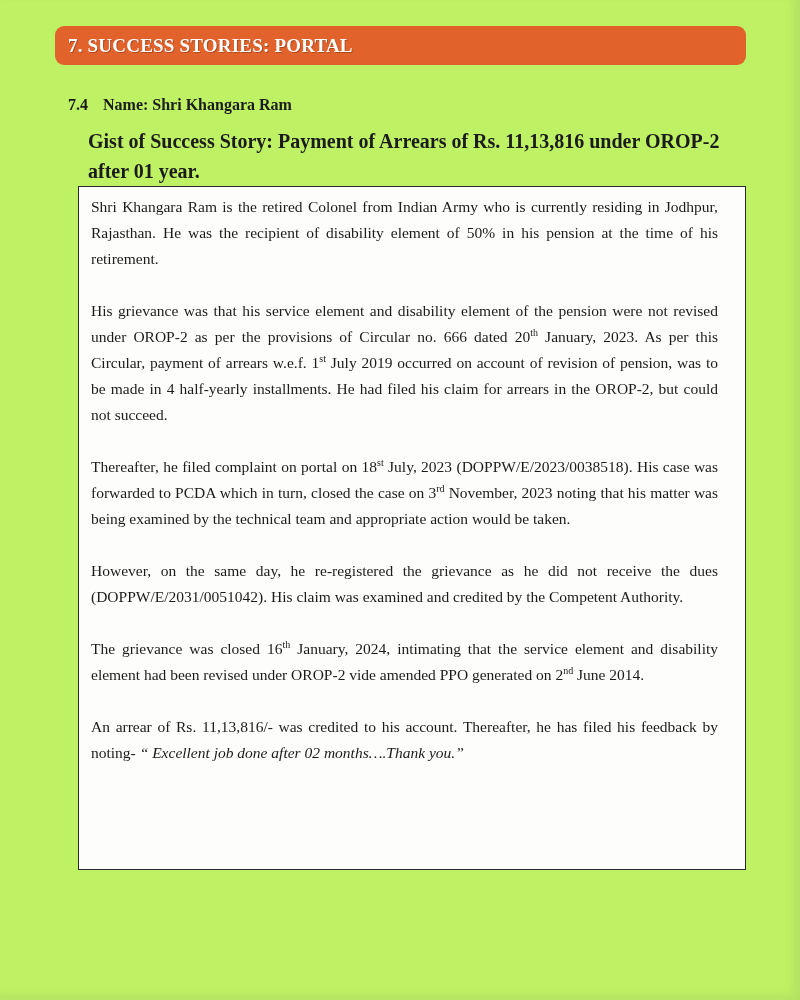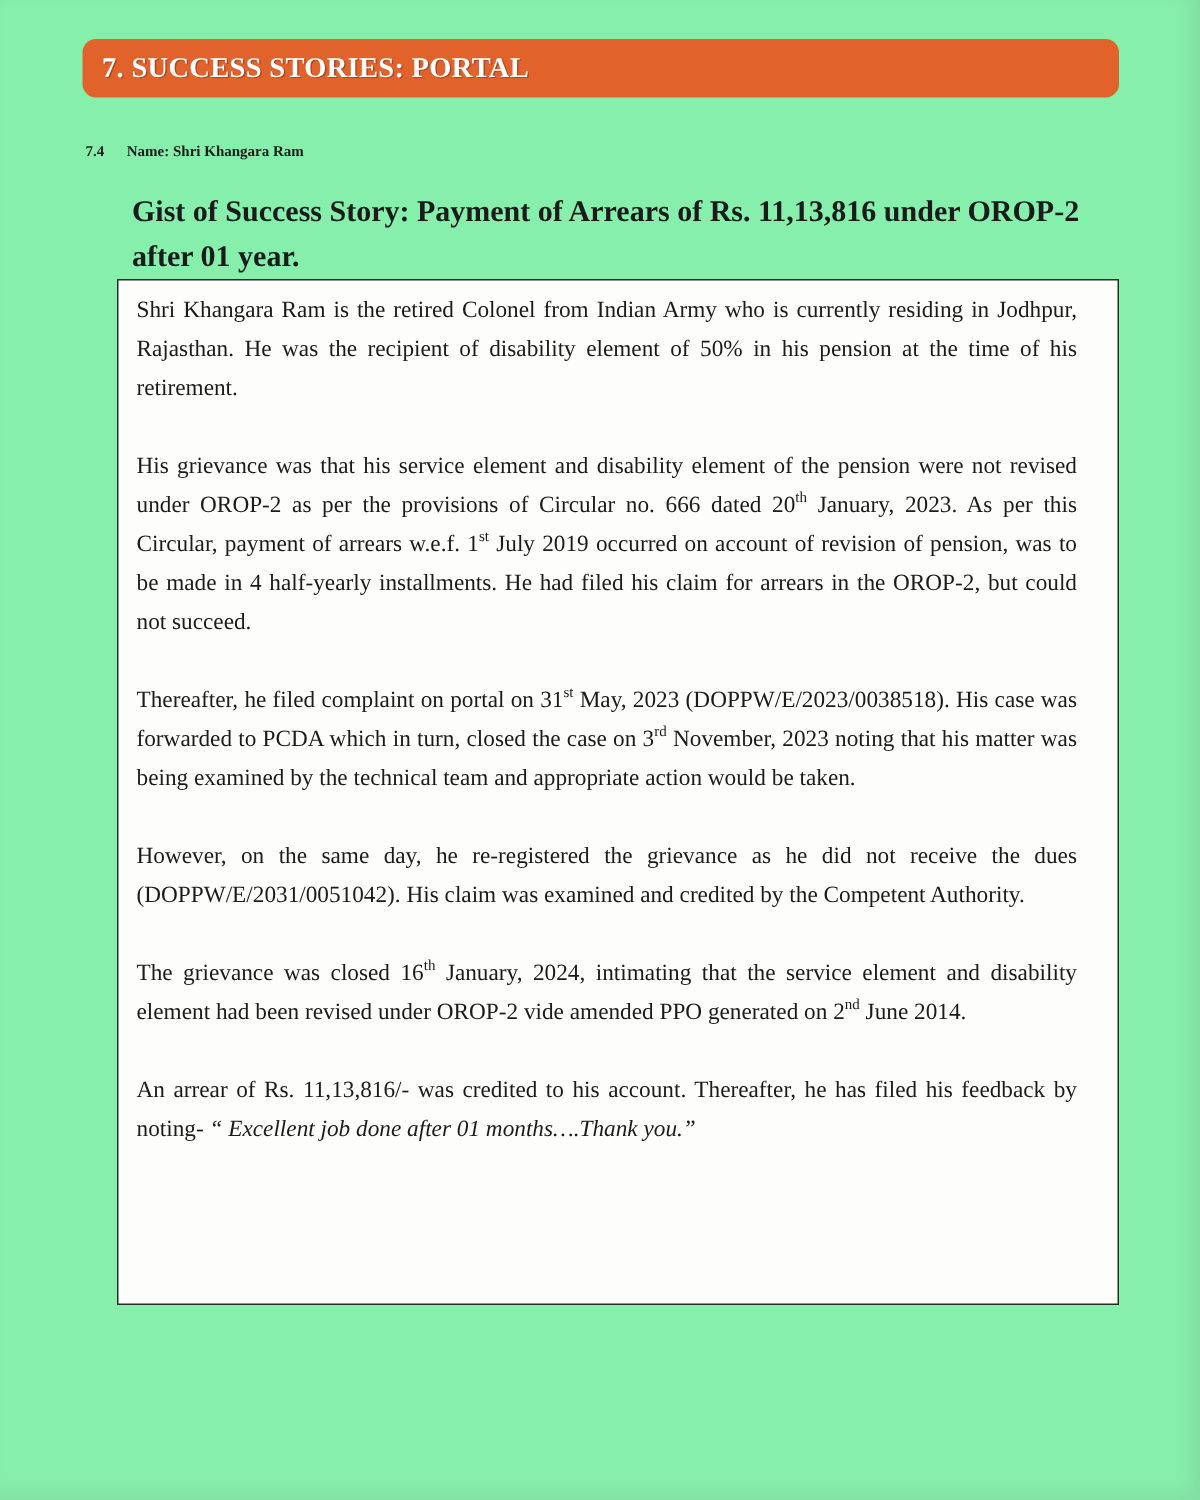--- a/index.html
+++ b/index.html
@@ -4,21 +4,21 @@
 <style>
   html, body {
     margin: 0;
     padding: 0;
     background: #ffffff;
   }
   .page {
     position: relative;
     width: 800px;
     height: 1000px;
-    background: #86efac;
+    background: #bef264;
     font-family: "Liberation Serif", serif;
     color: #1b1b1b;
     box-sizing: border-box;
     box-shadow: inset -7px -5px 10px rgba(90,90,85,0.10);
     overflow: hidden;
   }
   .banner {
     position: absolute;
     left: 55px;
     top: 26px;
@@ -32,23 +32,23 @@
   }
   .banner .banner-text {
     color: #ffffff;
     font-weight: bold;
     font-size: 19px;
     letter-spacing: 0.2px;
     text-shadow: 1px 1px 0 rgba(0,0,0,0.25);
   }
   .heading-line {
     position: absolute;
-    left: 57px;
+    left: 68px;
     top: 96px;
-    font-size: 10px;
+    font-size: 16px;
     font-weight: bold;
     white-space: nowrap;
   }
   .heading-line .story-number {
     display: inline-block;
     margin-right: 15px;
   }
   .gist {
     position: absolute;
     left: 88px;
@@ -99,19 +99,19 @@
 
   <div class="heading-line">
     <span class="story-number">7.4</span><span>Name: Shri Khangara Ram</span>
   </div>
 
   <p class="gist">Gist of Success Story: Payment of Arrears of Rs. 11,13,816 under OROP-2 after 01 year.</p>
 
   <div class="story-box">
       <p><span>Shri Khangara Ram is the retired Colonel from Indian Army who is currently residing in Jodhpur, Rajasthan. He was the recipient of disability element of 50% in his pension at the time of his retirement.</span></p>
       <p><span>His grievance was that his service element and disability element of the pension were not revised under OROP-2  as per the provisions of Circular no. 666 dated 20</span><sup>th</sup><span> January, 2023. As per this Circular, payment of arrears w.e.f. 1</span><sup>st</sup><span> July 2019  occurred on account of revision of pension, was to be made in 4 half-yearly installments. He had filed his claim for arrears in the OROP-2, but could not succeed.</span></p>
-      <p><span>Thereafter, he filed complaint on portal on 31</span><sup>st</sup><span> May, 2023 </span><span class="seg-bold">(DOPPW/E/2023/0038518).</span><span> His case was forwarded to PCDA which in turn, closed the case on 3</span><sup>rd</sup><span> November, 2023 noting that his matter was being examined by the technical team and appropriate action would be taken.</span></p>
+      <p><span>Thereafter, he filed complaint on portal on 18</span><sup>st</sup><span> July, 2023 </span><span class="seg-bold">(DOPPW/E/2023/0038518).</span><span> His case was forwarded to PCDA which in turn, closed the case on 3</span><sup>rd</sup><span> November, 2023 noting that his matter was being examined by the technical team and appropriate action would be taken.</span></p>
       <p><span>However, on the same day, he re-registered the grievance as he did not receive the dues </span><span class="seg-bold">(DOPPW/E/2031/0051042).</span><span> His claim was examined and credited by the Competent Authority.</span></p>
       <p><span>The grievance was closed 16</span><sup>th</sup><span> January, 2024,  intimating that the service element and disability element had been revised under OROP-2 vide amended PPO generated on 2</span><sup>nd</sup><span> June 2014.</span></p>
-      <p><span>An arrear of Rs. 11,13,816/- was credited to his account. Thereafter, he has filed his feedback by noting- </span><span class="seg-bold seg-italic">“ Excellent job done after 01 months….Thank you.”</span></p>
+      <p><span>An arrear of Rs. 11,13,816/- was credited to his account. Thereafter, he has filed his feedback by noting- </span><span class="seg-bold seg-italic">“ Excellent job done after 02 months….Thank you.”</span></p>
     </div>
 
 </div>
 
 </body></html>

